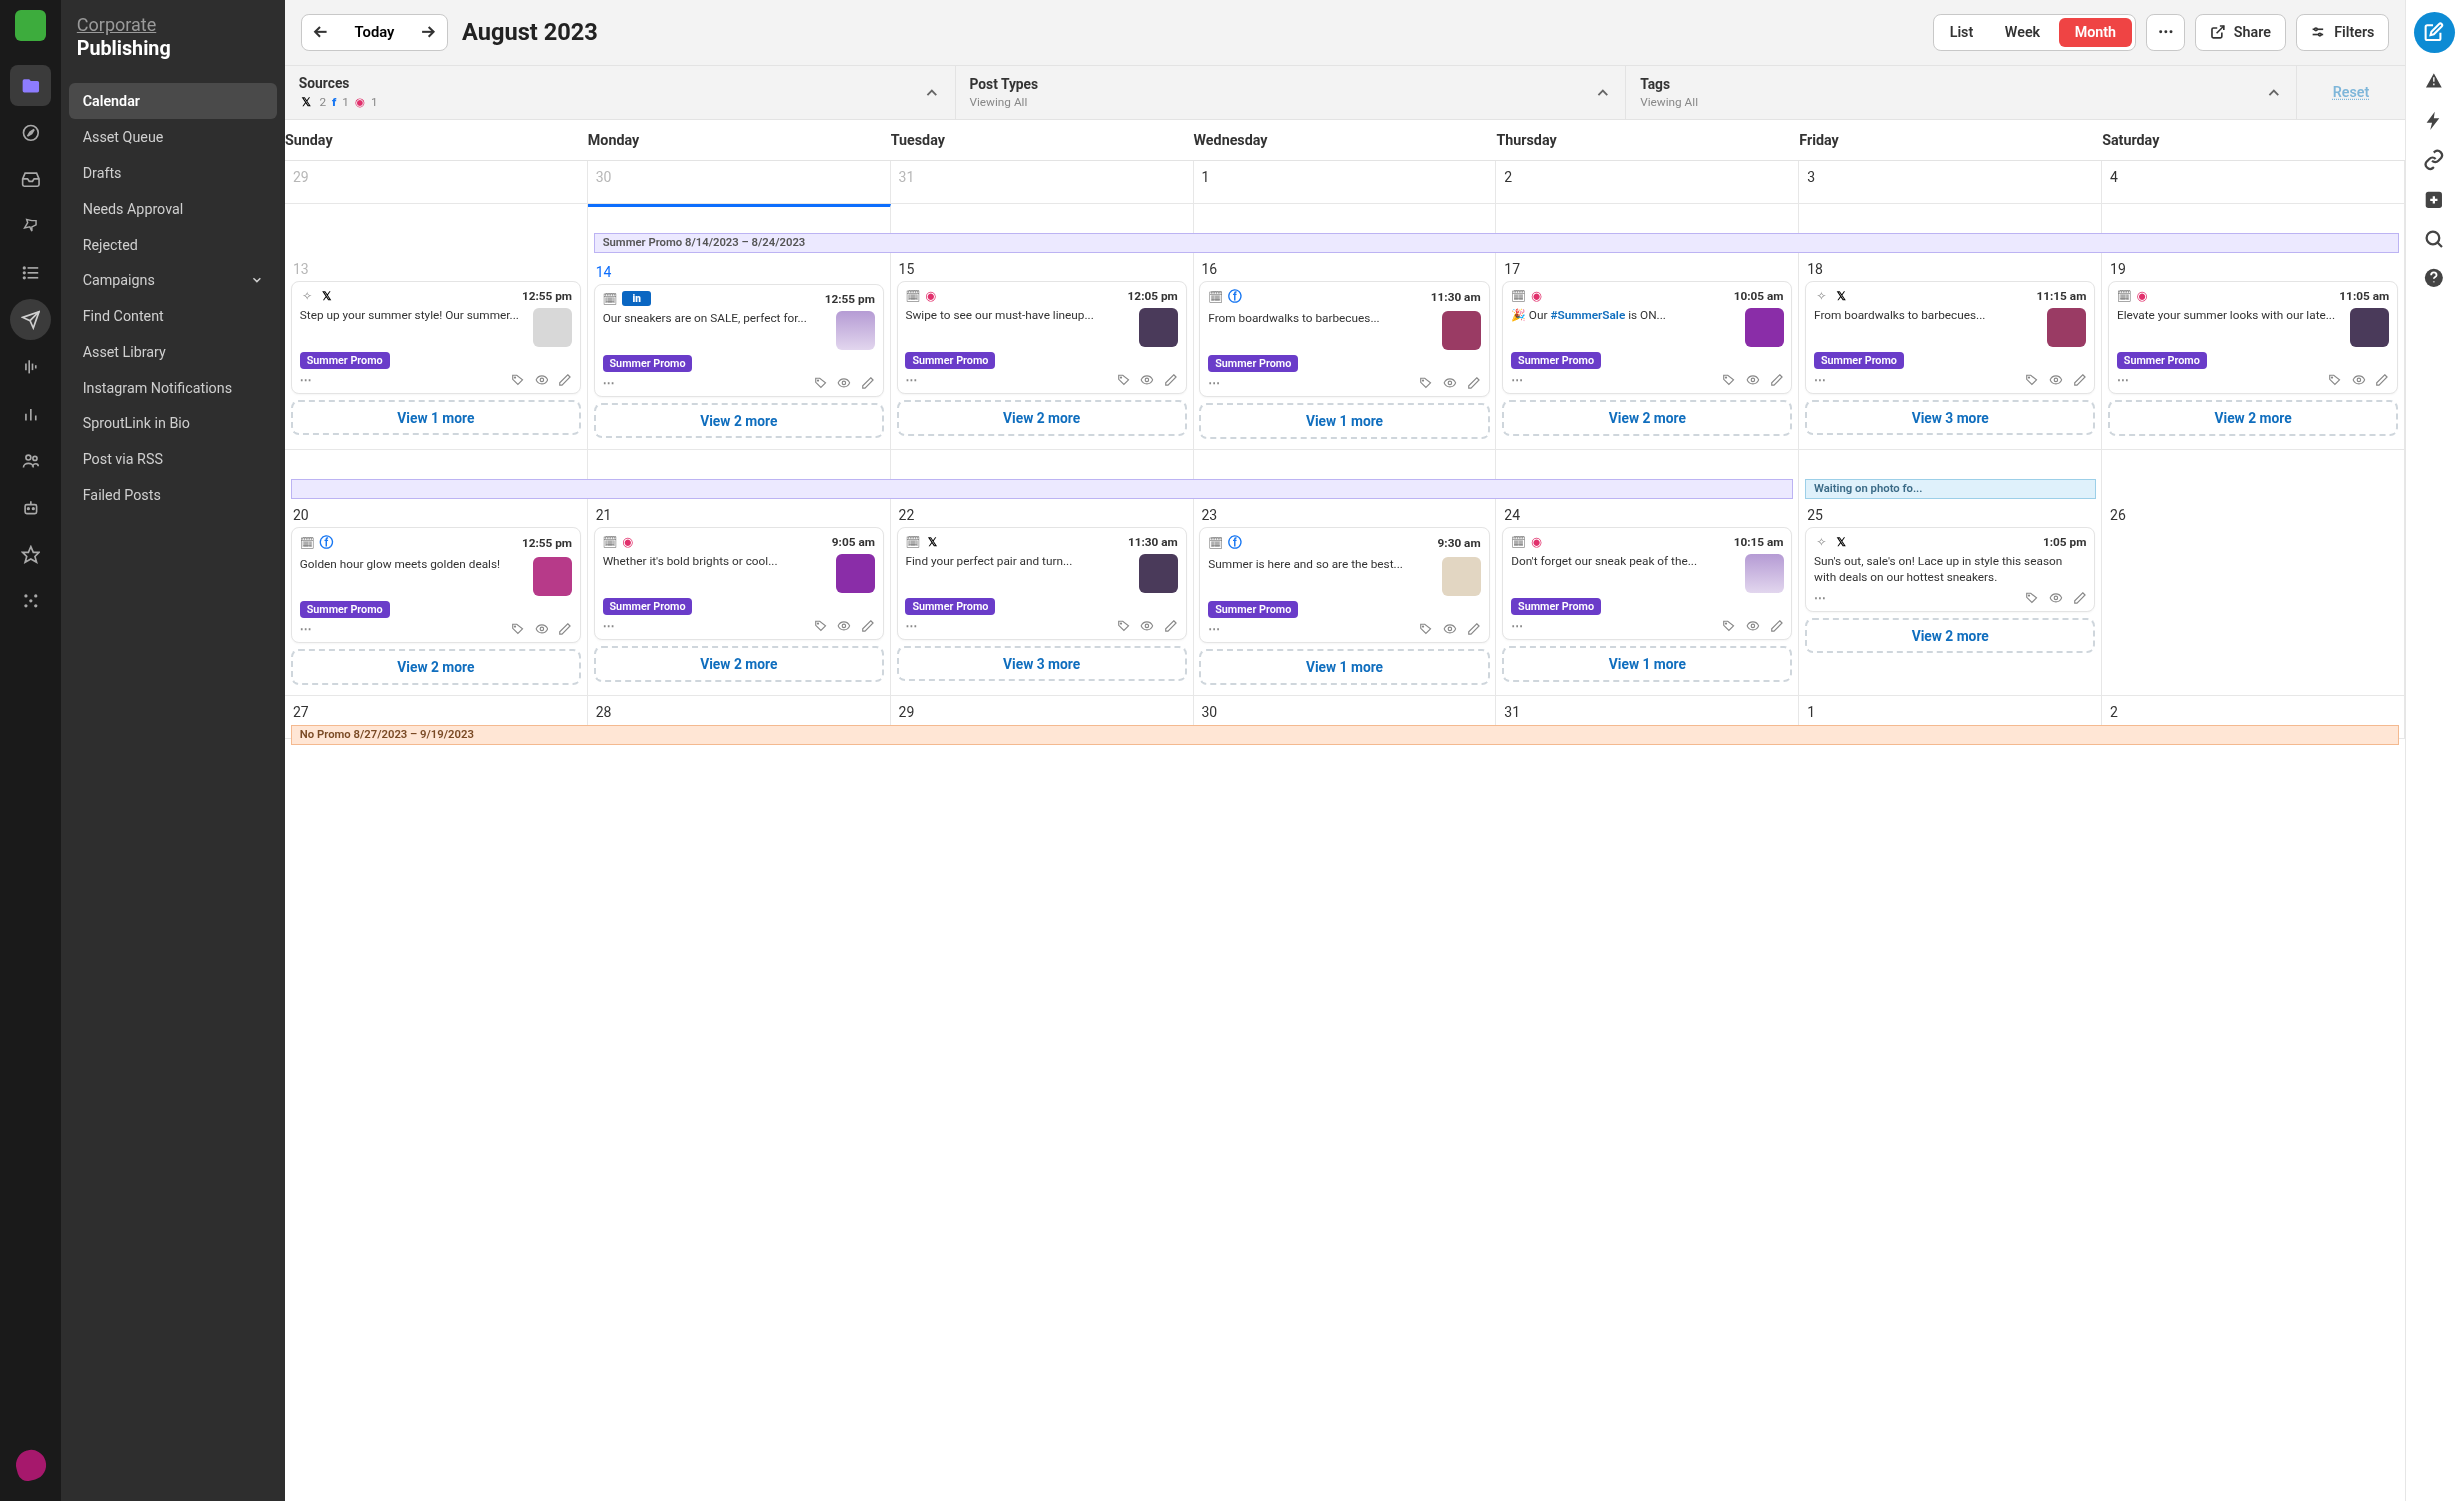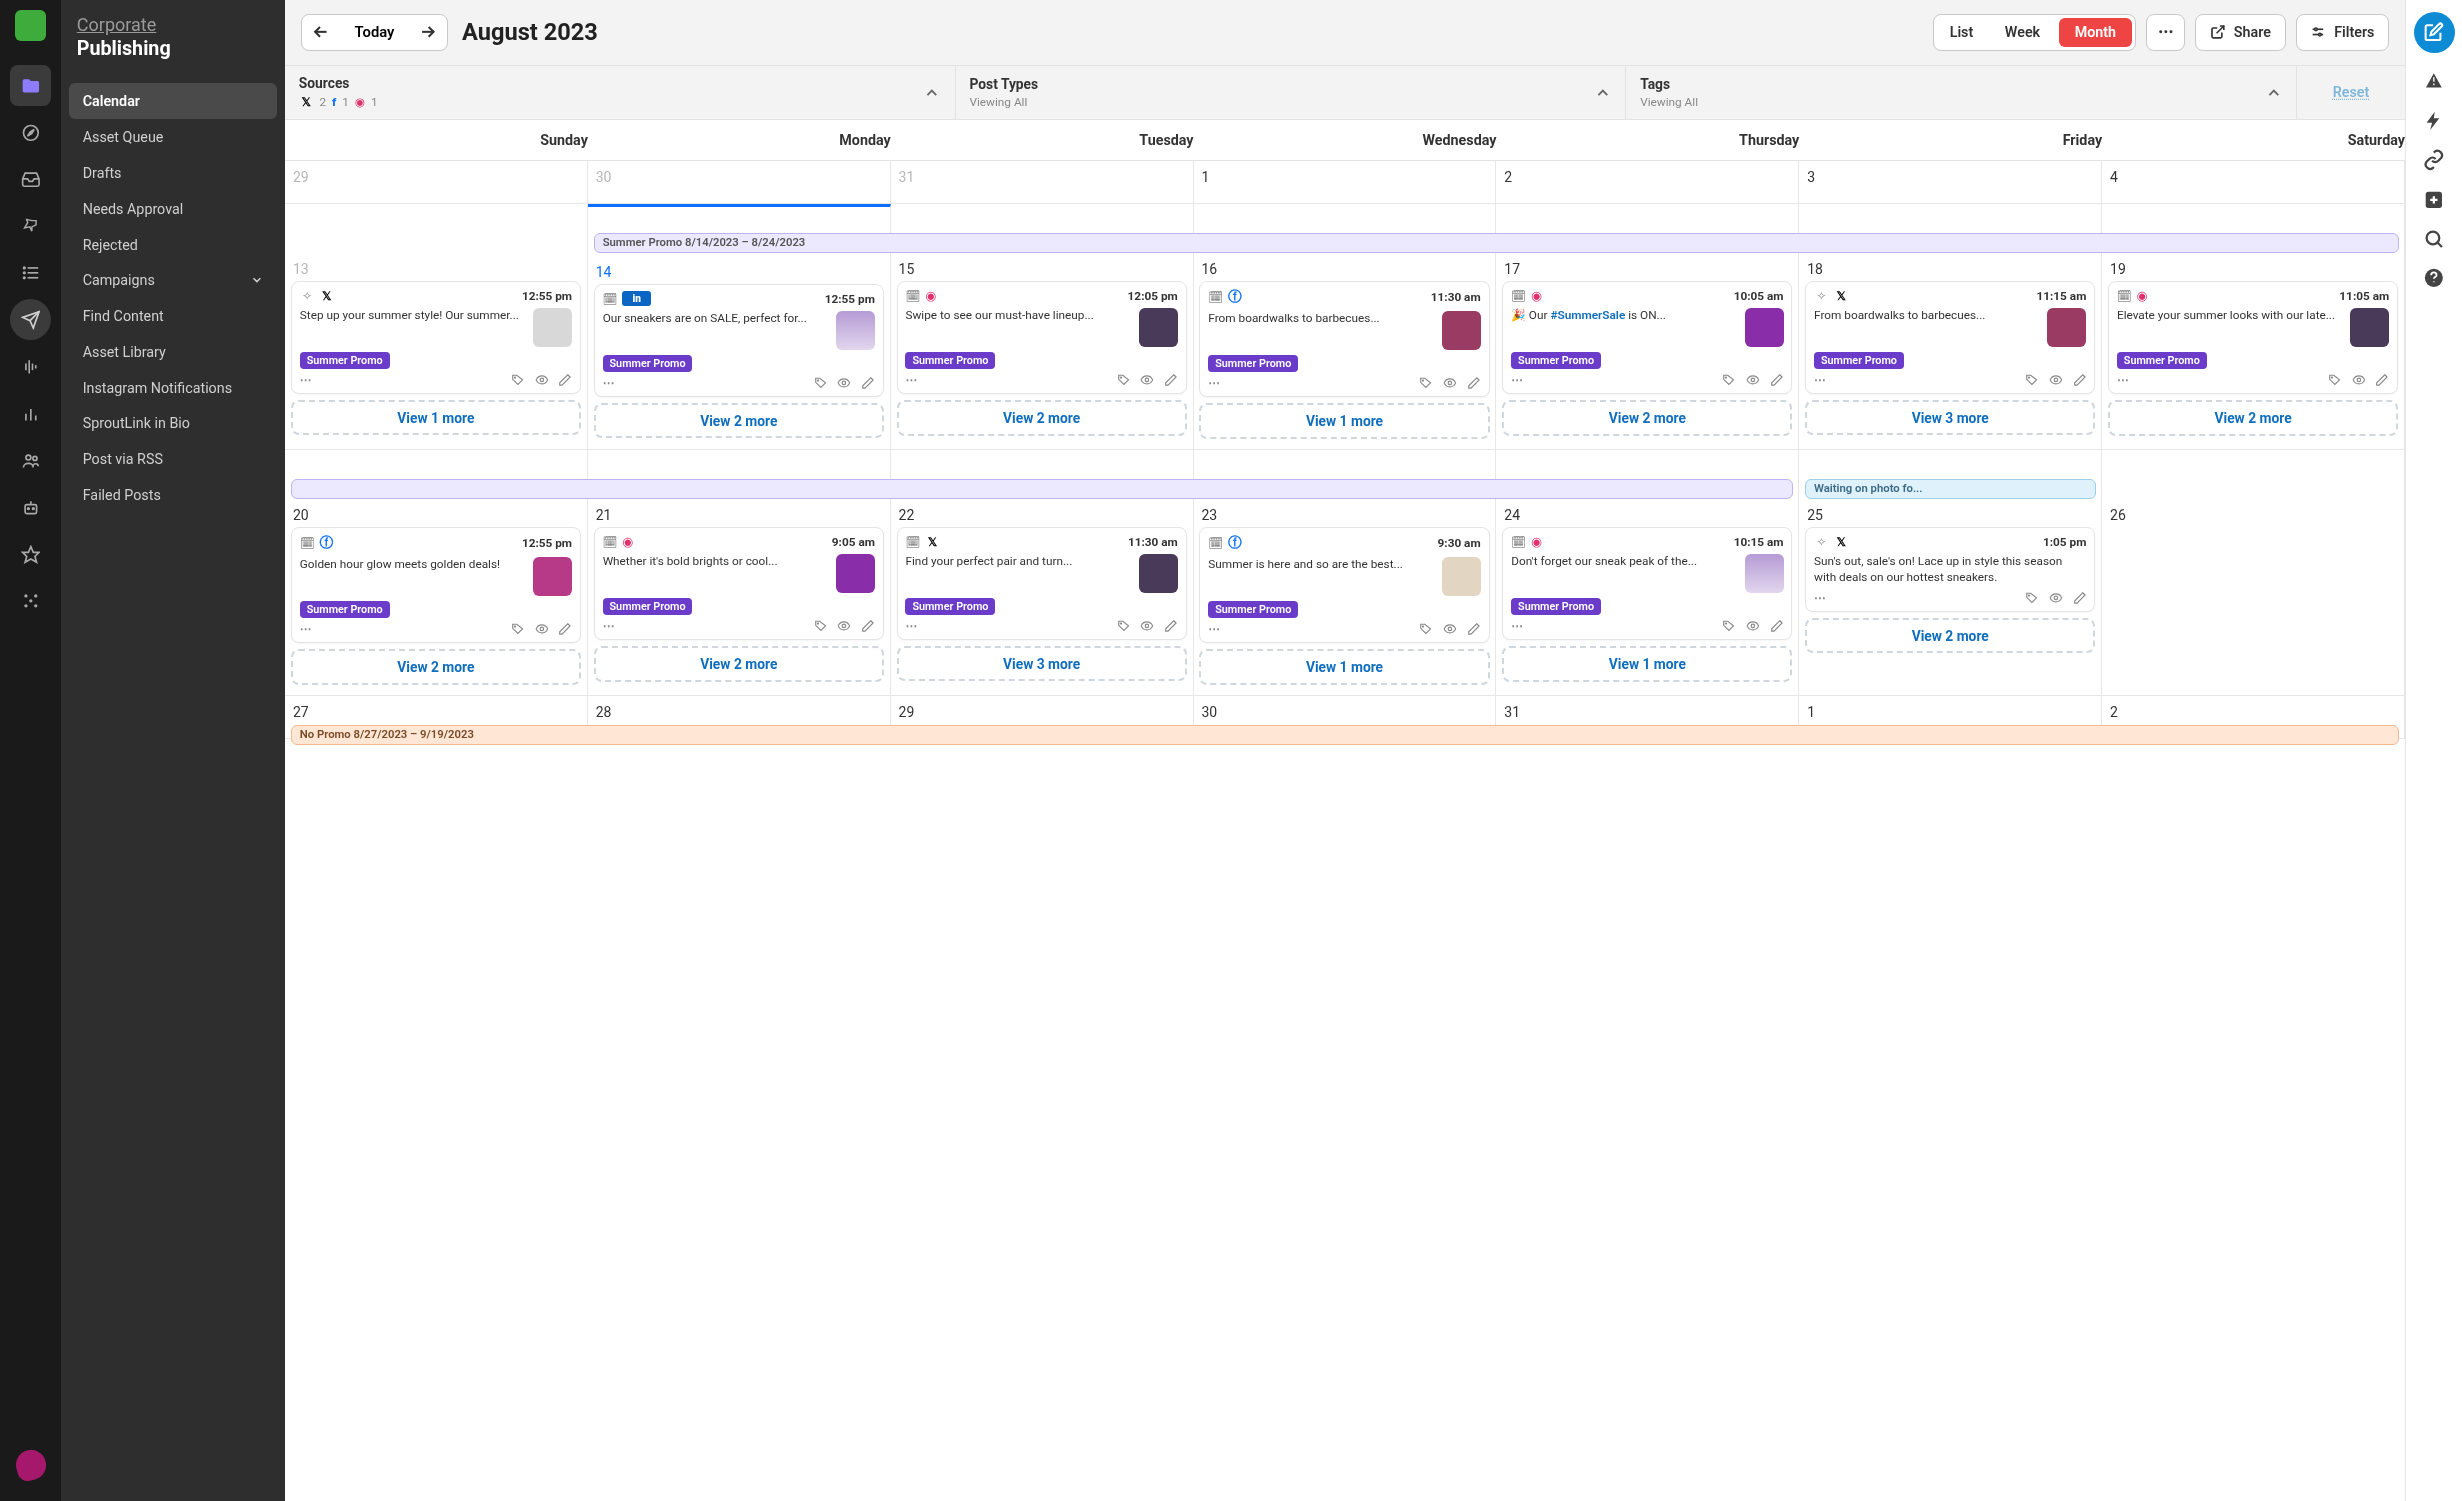--- a/index.html
+++ b/index.html
@@ -43,31 +43,31 @@
 .filters { display: flex; border-top: 1px solid #e3e3e3; border-bottom: 1px solid #e3e3e3; background:#f3f3f3;}
 .filter-cell { flex: 1; padding: 9.9px 13.8px; border-right: 1px solid #e3e3e3; display:flex; align-items:center; justify-content:space-between;}
 .filter-cell:last-child{border-right:none;}
 .fc-title { font-size: 13.8px; font-weight: 700; color:#333; }
 .fc-sub { font-size: 11.8px; color: #888; display:flex; align-items:center; gap:5.9px; margin-top:3px;}
 .reset { width: 108px; display:flex; align-items:center; justify-content:center; color:#0b7bc1; font-weight:600; font-size:14.3px; cursor:pointer; text-decoration: underline dotted; opacity:0.5;}
 .chev { color:#666; }
 
 
 .dayhdr { display:grid; grid-template-columns: repeat(7,1fr); background:#fff; border-bottom:1px solid #e3e3e3;}
-.dayhdr > div { text-align:right; padding:11.8px 0; font-weight:700; color:#333; font-size:14.3px;}
+.dayhdr > div { text-align:left; padding:11.8px 0; font-weight:700; color:#333; font-size:14.3px;}
 
 
 .grid { flex:1; overflow-y:auto; background:#fff;}
 .weekrow { display:grid; grid-template-columns: repeat(7,1fr); position:relative; }
 .cell { border-right:1px solid #e7e7e7; border-bottom:1px solid #e7e7e7; min-height:43px; padding:3.9px 5.9px 5.9px; position:relative;}
 .cell .daynum { font-size:14px; font-weight:400; color:#333; padding:3.9px 2px;}
 .cell.dim .daynum { color:#b7b7b7; }
 .cell.today { border-top: 3px solid #0d6efd; }
 .cell.today .daynum { color:#0d6efd; }
-.spanbar { position:absolute; left:5.9px; right:5.9px; top:29.6px; height:19.7px; border-radius:6px; font-size:11.3px; font-weight:600; padding:2px 7.9px; z-index:2; white-space:nowrap; overflow:hidden; text-overflow:ellipsis;}
+.spanbar { position:absolute; left:5.9px; right:5.9px; top:29.6px; height:19.7px; border-radius:0; font-size:11.3px; font-weight:600; padding:2px 7.9px; z-index:2; white-space:nowrap; overflow:hidden; text-overflow:ellipsis;}
 .spanbar.purple { background:#ece9ff; border:1px solid #bcb3f3; color:#555;}
 .spanbar.orange { background:#ffe6d5; border:1px solid #f4b98f; color:#7a4a25;}
 .spanbar.blue { background:#dff1fb; border:1px solid #9ccfe8; color:#3a6a86;}
 .weekrow.tall .cell { min-height:246px; padding-top:53px;}
 
 .card { background:#fff; border:1px solid #e4e4e4; border-radius:7.9px; padding:6.9px 7.9px 5.9px; margin-bottom:5.9px; font-size:11.8px; box-shadow: 0 1px 2px rgba(0,0,0,0.04);}
 .card-hd { display:flex; align-items:center; gap:4.9px; margin-bottom:4.9px;}
 .card-hd .time { margin-left:auto; font-weight:700; color:#333; font-size:11.8px;}
 .card-body { display:flex; gap:5.9px; margin-bottom:4.9px;}
 .card-txt { flex:1; line-height:1.35; color:#333; max-height:49px; overflow:hidden;}

